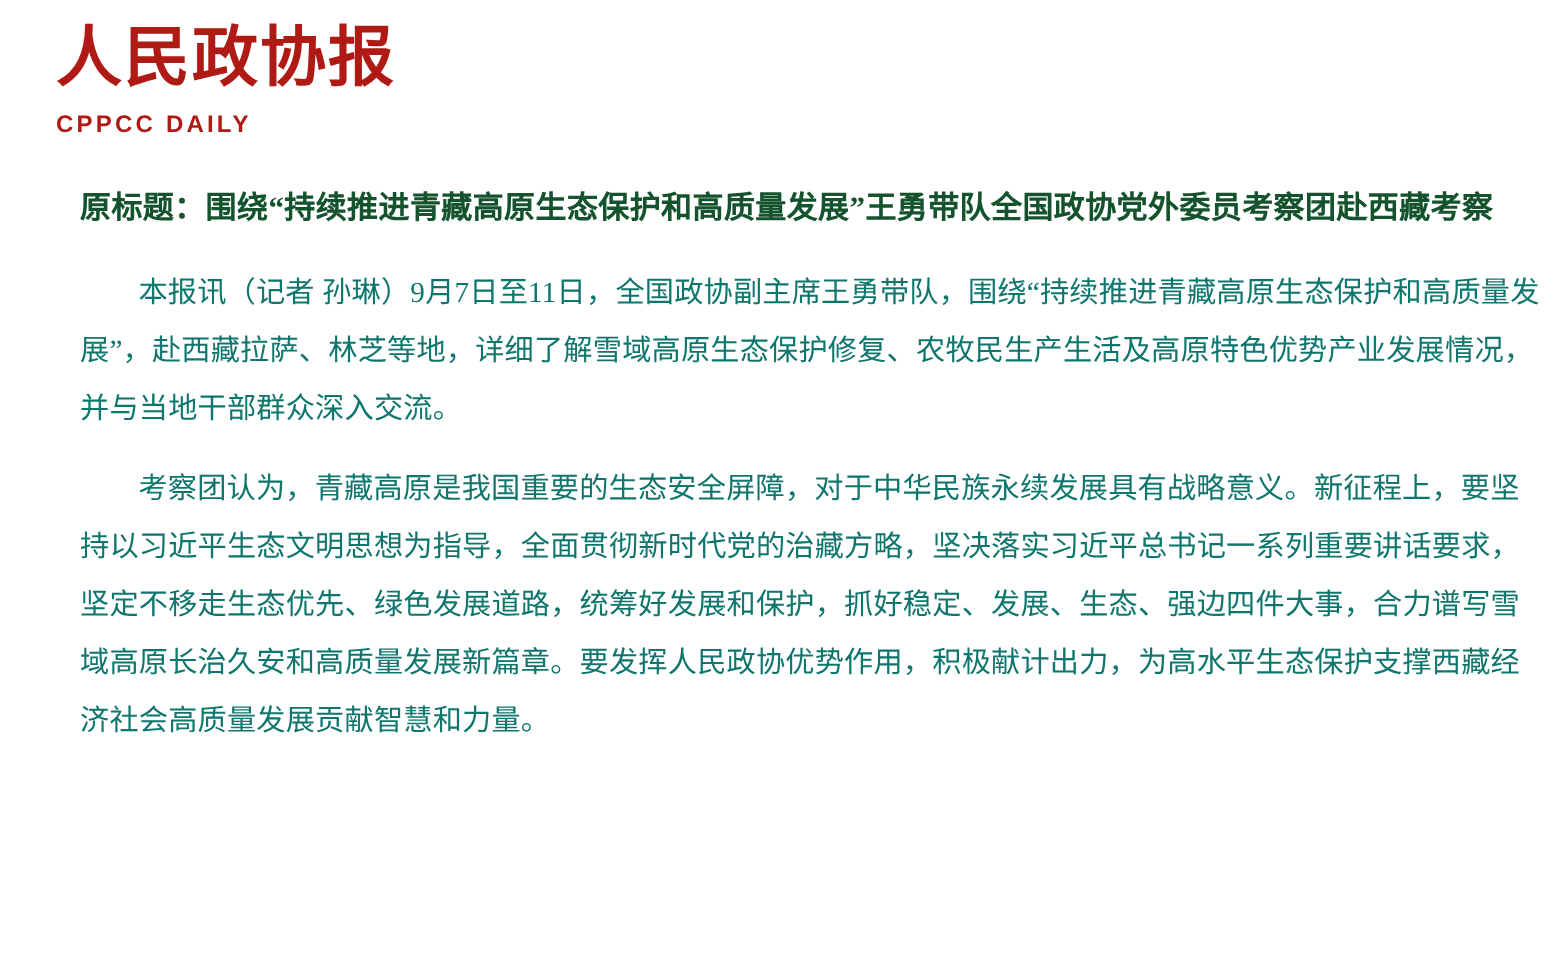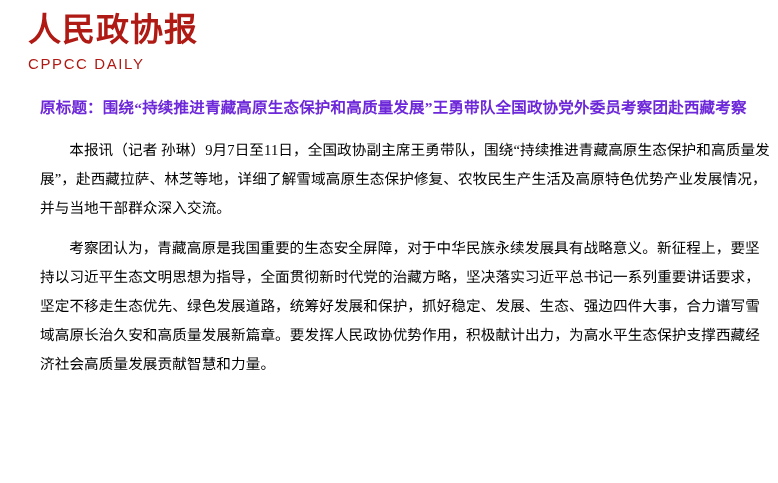--- a/index.html
+++ b/index.html
@@ -31,44 +31,44 @@
     font-size: 33px;
     font-weight: bold;
     color: #b01a14;
     letter-spacing: 1px;
     line-height: 1.1;
     white-space: nowrap;
   }
   .masthead-sub {
     margin-top: 7px;
     font-family: "Liberation Sans", sans-serif;
-    font-size: 15px;
-    font-weight: normal;
+    font-size: 12px;
+    font-weight: bold;
     color: #b01a14;
     letter-spacing: 1.6px;
   }
 
   
   .article {
     margin-top: 24px;
     padding: 0 6px 0 40px;
   }
   .headline {
     font-size: 15.5px;
     font-weight: bold;
-    color: #6d28d9;
+    color: #14532d;
     line-height: 1.5;
     letter-spacing: 0.2px;
     white-space: nowrap;
     margin-bottom: 16px;
   }
   .para {
     font-size: 14.6px;
     line-height: 29px;
-    color: #000000;
+    color: #0f766e;
     text-indent: 2em;
     margin: 0 0 11px 0;
     letter-spacing: 0.1px;
     white-space: pre-wrap;
     word-break: break-all;
   }
   .para:last-child {
     margin-bottom: 0;
   }
 </style>

